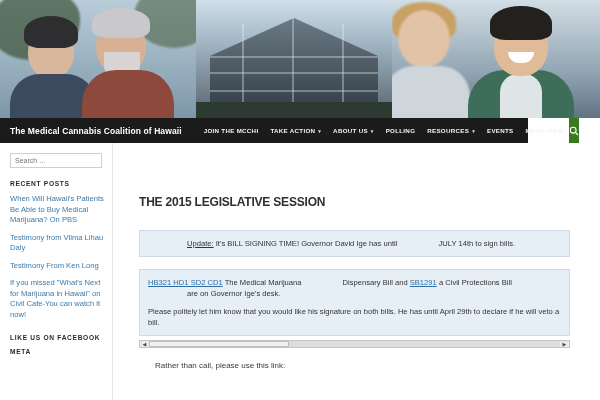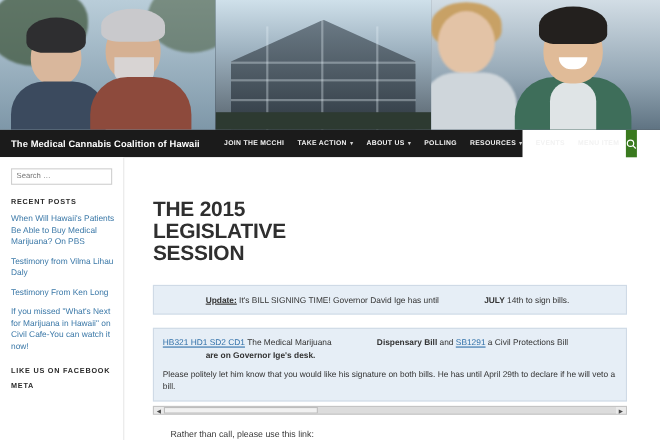--- a/index.html
+++ b/index.html
@@ -55,21 +55,21 @@
   .p3 .blur-hair { position:absolute; left:0px; top:2px; width:64px; height:40px; background:#c8a165; border-radius:50% 50% 34% 34%; filter: blur(1.2px); }
   .p3 .blur-body { position:absolute; left:-8px; top:66px; width:86px; height:56px; background:#cfd6db; border-radius:30px 30px 0 0; filter: blur(1.2px); }
   .p3 .head-c { position:absolute; right:52px; top:16px; width:54px; height:60px; background:#e0bb98; border-radius:50% 50% 46% 46%; }
   .p3 .hair-c { position:absolute; right:48px; top:6px; width:62px; height:34px; background:#23201e; border-radius:50% 50% 26% 26%; }
   .p3 .smile-c { position:absolute; right:66px; top:52px; width:26px; height:11px; background:#fff; border-radius:0 0 14px 14px; }
   .p3 .body-c { position:absolute; right:26px; top:70px; width:106px; height:52px; background:#3e6e5a; border-radius:36px 36px 0 0; }
   .p3 .shirt-c { position:absolute; right:58px; top:74px; width:42px; height:48px; background:#dfe4e6; border-radius:18px 18px 0 0; }
 
   
   #navbar {
-    width: 475px; height: 25px;
+    width: 528px; height: 25px;
     background: #1b1b1b;
     display: flex; align-items: stretch;
     color: #ffffff;
   }
   #site-title {
     flex: 0 0 auto;
     padding: 0 8px 0 10px;
     display: flex; align-items: center;
     font-size: 8.5px; font-weight: bold;
     letter-spacing: .1px;
@@ -128,36 +128,36 @@
   }
   #meta-title { margin-top: 2px; }
 
   
   #main {
     flex: 1 1 auto;
     padding: 34px 30px 0 26px;
     overflow: hidden;
   }
   #page-heading {
-    font-size: 19px; line-height: 20px;
+    font-size: 12px; line-height: 20px;
     font-weight: bold; color: #2f2f2f;
     letter-spacing: -.2px;
-    margin: 4px 0 18px 0;
+    margin: 15px 0 18px 0;
     max-width: 200px;
     text-transform: uppercase;
   }
   .notice {
     background: #e6eef6;
     border: 1px solid #cfdae6;
     padding: 7px 8px;
     font-size: 7.6px; line-height: 11px;
     color: #333;
     margin-bottom: 12px;
   }
-  .notice b { font-weight: bold; padding-left: 39px; }
+  .notice b { font-weight: normal; padding-left: 39px; }
   .notice .u { text-decoration: underline; }
   .notice p { margin: 0 0 7px 0; }
   .notice p:last-child { margin-bottom: 0; }
   .link-blue { color: #2f6fa8; text-decoration: underline; }
 
   .scrollbar {
     height: 8px;
     background: #dcdcdc;
     border: 1px solid #c4c4c4;
     display: flex; align-items: center;

